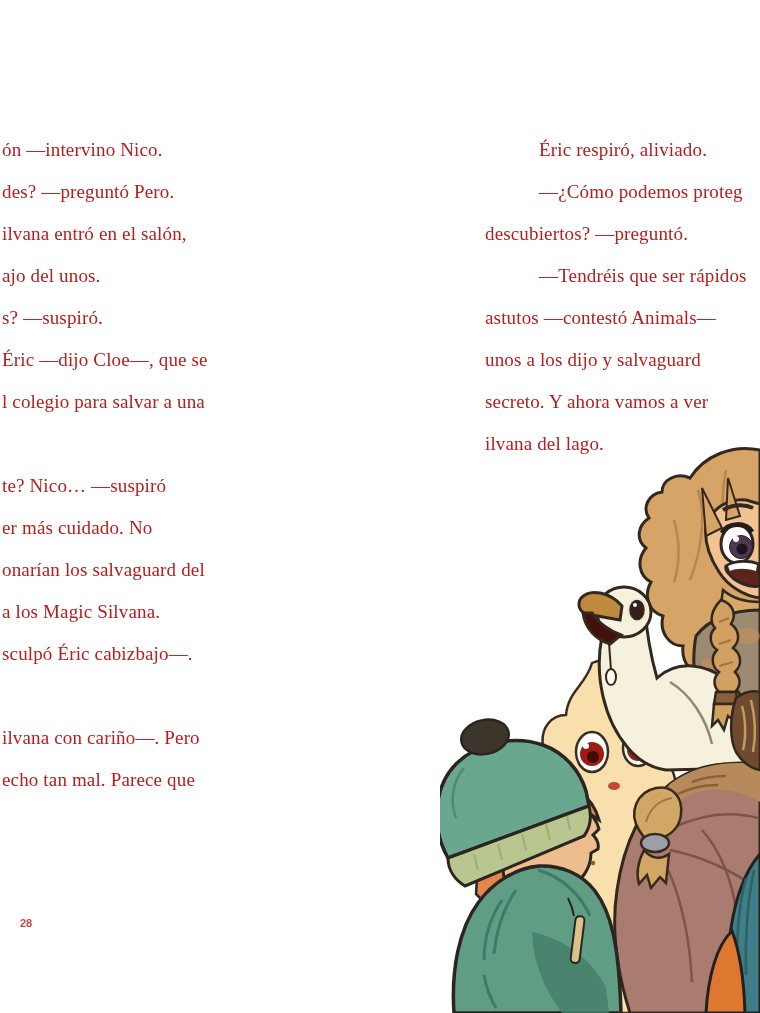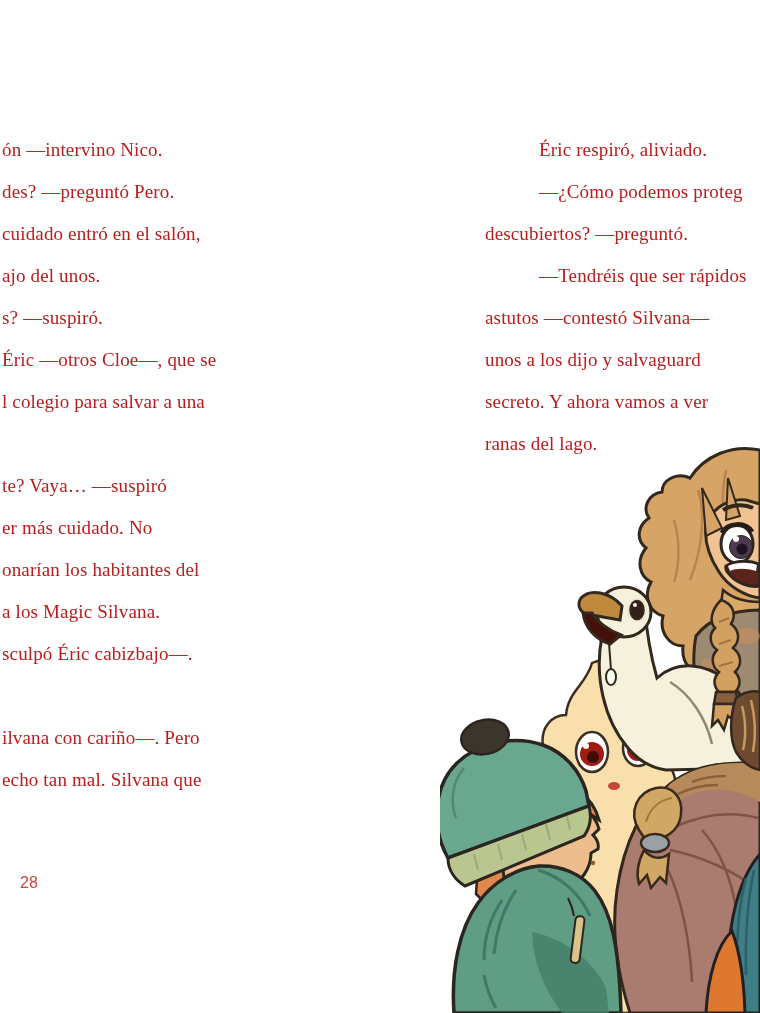--- a/index.html
+++ b/index.html
@@ -3,58 +3,58 @@
 <meta charset="utf-8">
 <style>
   html,body{margin:0;padding:0;background:#ffffff;}
   .page{position:relative;width:760px;height:1013px;background:#ffffff;overflow:hidden;
         font-family:"Liberation Serif","DejaVu Serif",serif;}
   .ln{position:absolute;white-space:nowrap;font-size:19px;line-height:28px;
       color:#b91c1c;letter-spacing:0.15px;}
   .left-text .ln{left:2px;}
   .right-text .ln{left:485px;}
   .right-text .ln.ind{left:507px;margin-left:32px;}
-  .pagenum{position:absolute;left:20px;top:874px;font-family:"Liberation Sans","DejaVu Sans",sans-serif;
-           font-weight:400;font-size:16px;color:#cb4440;}
+  .pagenum{position:absolute;left:20px;top:917px;font-family:"Liberation Sans","DejaVu Sans",sans-serif;
+           font-weight:700;font-size:11px;color:#cb4440;}
   .illo{position:absolute;left:440px;top:430px;width:320px;height:583px;}
   .illo svg{display:block;}
 </style>
 </head>
 <body>
 
 <div class="page">
 
   <section class="left-text">
     <span class="ln" style="top:136px">ón —intervino Nico.</span>
     <span class="ln" style="top:178px">des? —preguntó Pero.</span>
-    <span class="ln" style="top:220px">cuidado entró en el salón,</span>
+    <span class="ln" style="top:220px">ilvana entró en el salón,</span>
     <span class="ln" style="top:262px">ajo del unos.</span>
     <span class="ln" style="top:304px">s? —suspiró.</span>
-    <span class="ln" style="top:346px">Éric —otros Cloe—, que se</span>
+    <span class="ln" style="top:346px">Éric —dijo Cloe—, que se</span>
     <span class="ln" style="top:388px">l colegio para salvar a una</span>
-    <span class="ln" style="top:472px">te? Vaya… —suspiró</span>
+    <span class="ln" style="top:472px">te? Nico… —suspiró</span>
     <span class="ln" style="top:514px">er más cuidado. No</span>
-    <span class="ln" style="top:556px">onarían los habitantes del</span>
+    <span class="ln" style="top:556px">onarían los salvaguard del</span>
     <span class="ln" style="top:598px">a los Magic Silvana.</span>
     <span class="ln" style="top:640px">sculpó Éric cabizbajo—.</span>
     <span class="ln" style="top:724px">ilvana con cariño—. Pero</span>
-    <span class="ln" style="top:766px">echo tan mal. Silvana que</span>
+    <span class="ln" style="top:766px">echo tan mal. Parece que</span>
   </section>
 
   <div class="pagenum">28</div>
 
   <section class="right-text">
     <span class="ln ind" style="top:136px">Éric respiró, aliviado.</span>
     <span class="ln ind" style="top:178px">—¿Cómo podemos proteg</span>
     <span class="ln" style="top:220px">descubiertos? —preguntó.</span>
     <span class="ln ind" style="top:262px">—Tendréis que ser rápidos</span>
-    <span class="ln" style="top:304px">astutos —contestó Silvana—</span>
+    <span class="ln" style="top:304px">astutos —contestó Animals—</span>
     <span class="ln" style="top:346px">unos a los dijo y salvaguard</span>
     <span class="ln" style="top:388px">secreto. Y ahora vamos a ver</span>
-    <span class="ln" style="top:430px">ranas del lago.</span>
+    <span class="ln" style="top:430px">ilvana del lago.</span>
   </section>
 
   <div class="illo">
     <svg width="320" height="583" viewBox="0 0 320 583" xmlns="http://www.w3.org/2000/svg">
 
       <g>
         <path fill="#f8dfab" stroke="#3a2e22" stroke-width="2.5" d="M152 233 C146 255 128 261 126 285 C112 285 100 297 103 317 C87 325 77 351 81 381 C67 419 64 470 70 583 L232 583 C238 500 240 430 228 385 C242 362 236 338 222 328 C230 306 222 284 206 278 C210 258 198 244 184 242 C178 231 164 227 152 233 Z"></path>
         <g>
           <ellipse cx="152" cy="322" rx="16" ry="20" fill="#ffffff" stroke="#3a2e22" stroke-width="2.5"></ellipse>
           <circle cx="152" cy="324" r="12" fill="#9e1c12"></circle>

